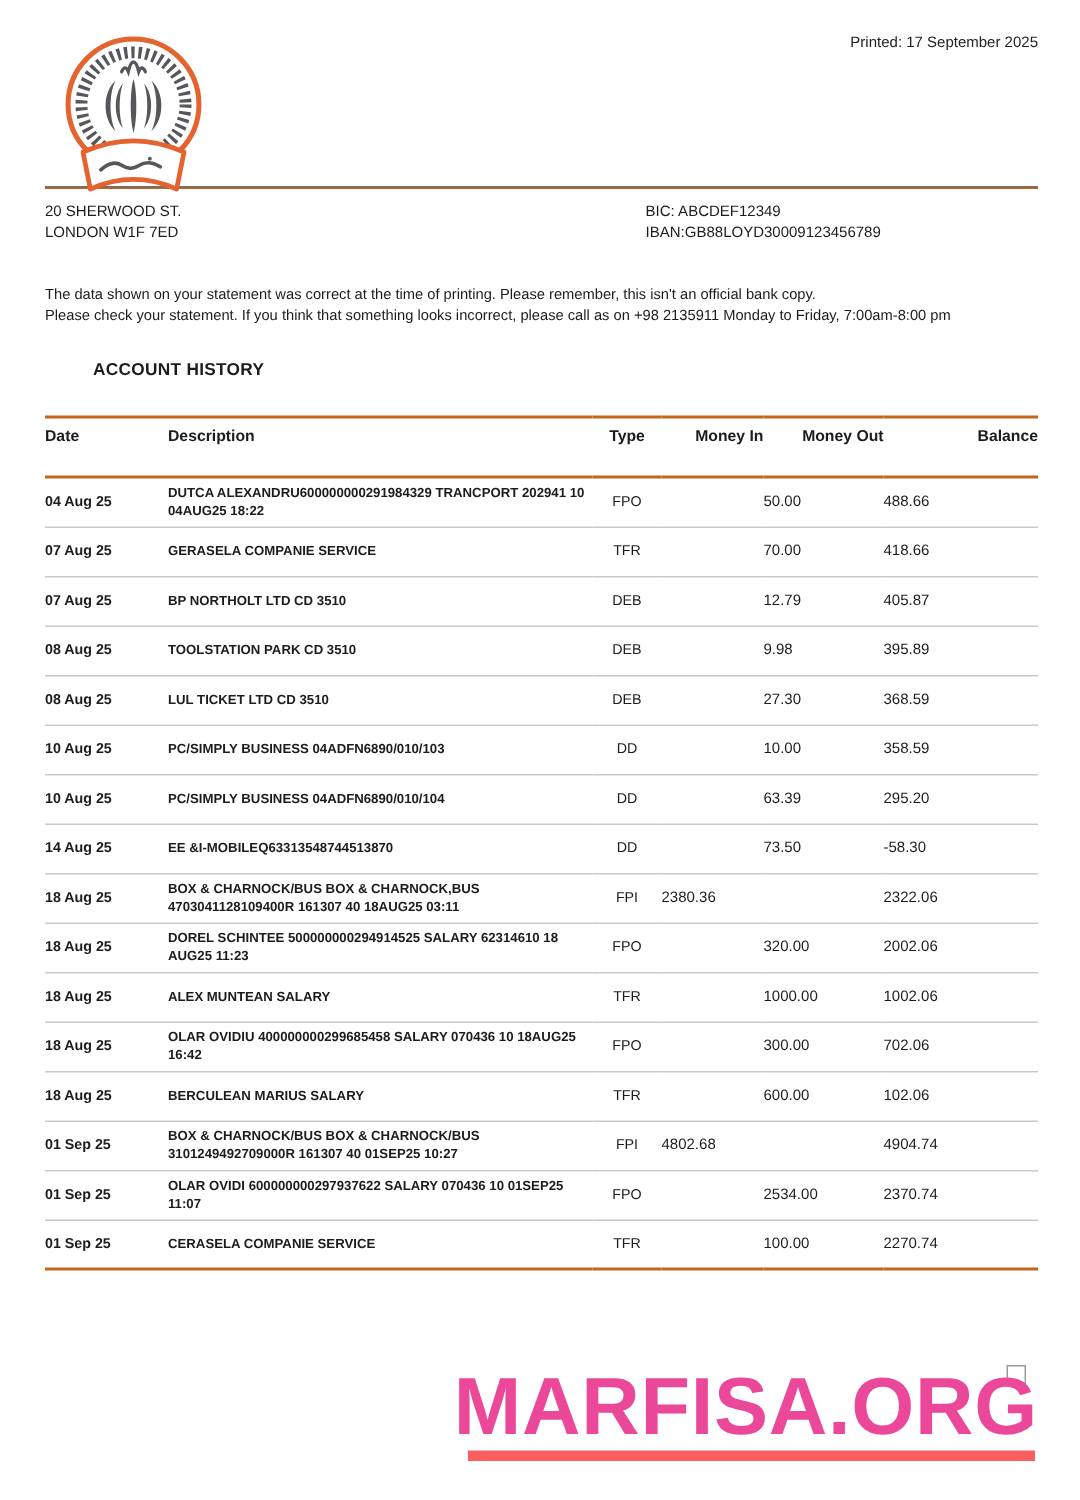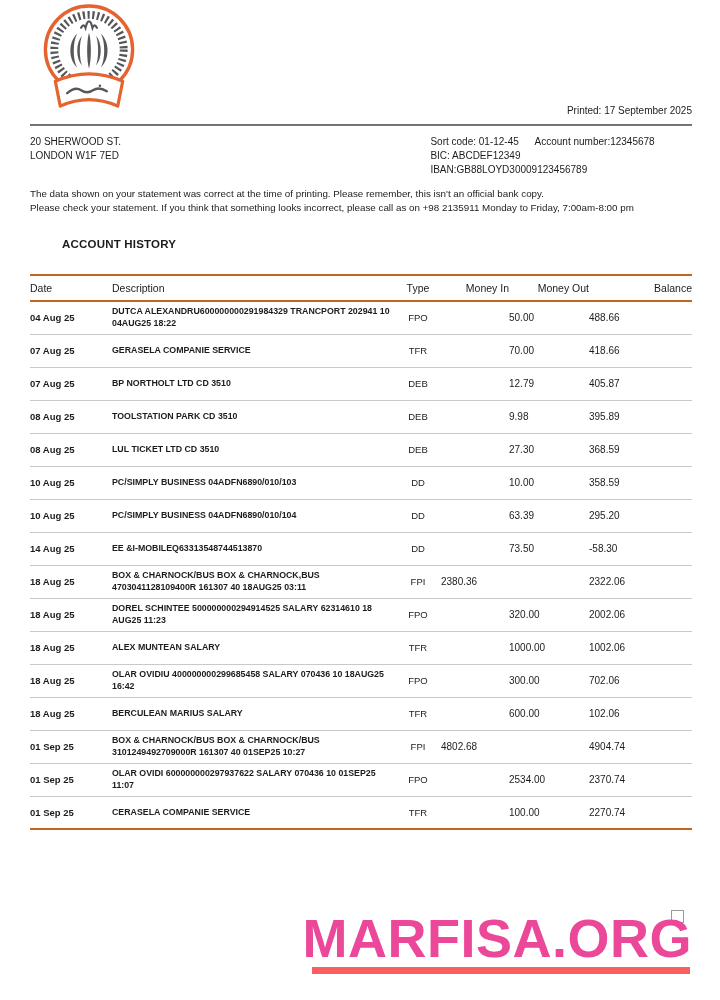--- a/index.html
+++ b/index.html
@@ -5,46 +5,46 @@
   * { margin:0; padding:0; box-sizing:border-box; }
   html,body { background:#ffffff; }
   .page {
     width:720px; height:1000px; position:relative; overflow:hidden;
     background:#ffffff; color:#1c1c1c;
     font-family:"Liberation Sans", sans-serif;
   }
   .content { padding:0 28px 0 30px; }
 
   
-  .top-row { display:flex; justify-content:space-between; align-items:flex-end; height:120px; padding-top:23px; }
+  .top-row { display:flex; justify-content:space-between; align-items:flex-start; height:120px; padding-top:23px; }
   .logo-wrap { margin-left:7px; }
   .printed { font-size:10px; color:#222; padding-bottom:4px; }
 
   
   .title { margin-top:13px; font-size:17.5px; font-weight:bold; letter-spacing:0.2px; color:#111; }
   .title-rule { margin-top:4px; height:2px; background:#c2661c; border-top:1px solid #6e6e6e; }
 
   
   .info-row { display:flex; margin-top:9px; }
   .addr { width:402px; font-size:10px; line-height:13.5px; }
   .addr .name { font-weight:bold; }
   .acct { font-size:10px; line-height:14px; }
   .acct-line span { display:inline-block; }
   .acct-line .sp { margin-right:13px; }
 
   
-  .disclaimer { margin-top:10px; font-size:9.8px; line-height:14px; color:#1c1c1c; }
+  .disclaimer { margin-top:27px; font-size:9.8px; line-height:14px; color:#1c1c1c; }
 
   
   .section-title { margin-top:23px; font-size:11.5px; font-weight:bold; letter-spacing:0.2px;margin-left:32px; }
 
   
   table.txns { width:100%; border-collapse:collapse; margin-top:24px; table-layout:fixed; }
   table.txns thead tr { border-top:2px solid #c2661c; border-bottom:2px solid #c2661c; }
-  table.txns th { font-size:10.5px; font-weight:normal; padding:6px 0 6px 0; }
+  table.txns th { font-size:10.5px; font-weight:bold; padding:6px 0 20px 0; }
   th.c-date { text-align:left; padding-left:2px; }
   th.c-desc { text-align:left; padding-left:2px; }
   th.c-type { text-align:center; }
   th.c-in, th.c-out, th.c-bal { text-align:right; }
   table.txns td { border-bottom:1px solid #c9c9c9; vertical-align:middle; padding:4px 0; height:33px; }
   td.c-date { font-size:9.5px; font-weight:bold; padding-left:2px; }
   td.c-desc { font-size:8.8px; line-height:11.5px; padding-left:2px; padding-right:20px; word-wrap:break-word;font-weight:bold; }
   td.c-type { font-size:9.5px; text-align:center; }
   td.c-in, td.c-out, td.c-bal { font-size:10px; }
   table.txns tbody tr:last-child td { border-bottom:2px solid #c2661c; }
@@ -82,24 +82,20 @@
     </div>
 
     <div class="title-rule"></div>
 
     <div class="info-row">
       <div class="addr">
         <div>20 SHERWOOD ST.</div>
         <div>LONDON W1F 7ED</div>
       </div>
       <div class="acct">
-        <div class="acct-line">
-          <span class="sp">Sort code: 01-12-45</span>
-          <span>Account number:12345678</span>
-        </div>
         <div class="acct-line">
           <span class="sp">BIC: ABCDEF12349</span>
           <span>IBAN:GB88LOYD30009123456789</span>
         </div>
       </div>
     </div>
 
     <div class="disclaimer">
       <div>The data shown on your statement was correct at the time of printing. Please remember, this isn't an official bank copy.</div>
       <div>Please check your statement. If you think that something looks incorrect, please call as on +98 2135911 Monday to Friday, 7:00am-8:00 pm</div>

